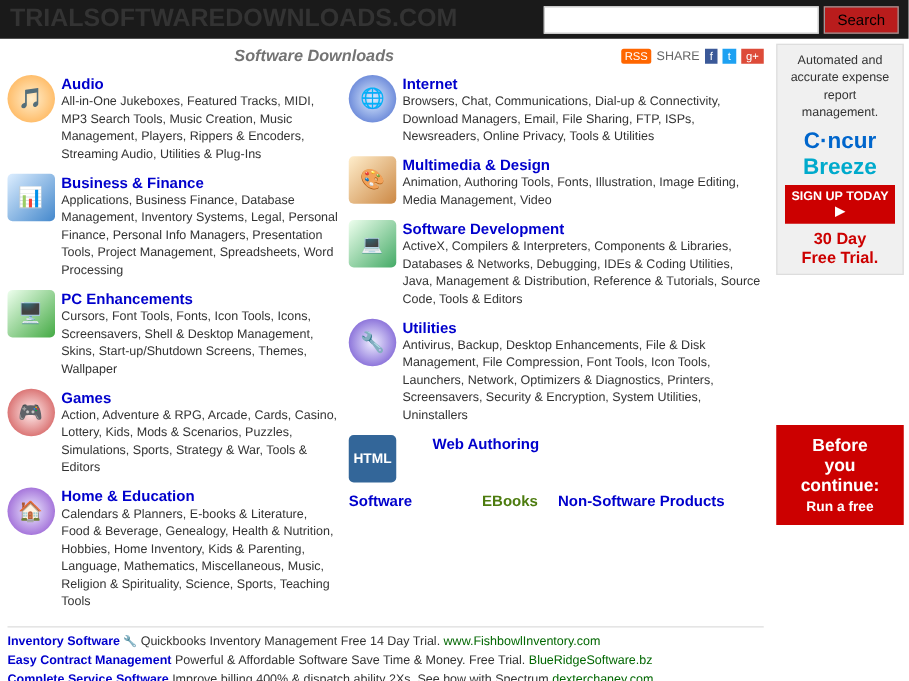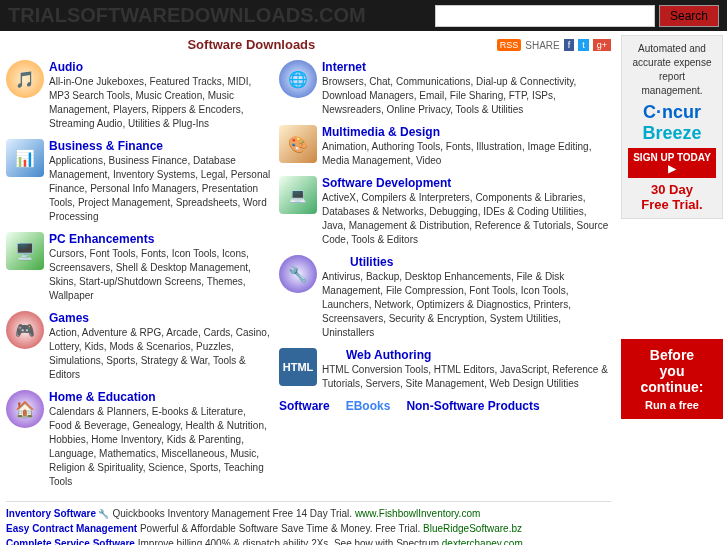--- a/index.html
+++ b/index.html
@@ -23,21 +23,21 @@
     <input type="text" id="search-input" style="width: 220px; height: 22px; padding: 2px 4px; font-size: 12px; border: 1px solid rgb(204, 204, 204);">
     <button id="search-btn" style="background:#b91c1c;border:1px solid #999;padding:2px 10px;height:22px;font-size:12px;cursor:pointer;">Search</button>
   </div>
 </div>
 
 <div style="display:flex;">
 
   <div style="flex:1;padding:6px 6px 0 6px;">
 
     <div style="display:flex;align-items:center;justify-content:space-between;margin-bottom:8px;">
-      <div style="flex:1;text-align:center;color:#7f1d1d;font-size:13px;font-weight:bold;">Software Downloads</div>
+      <div style="flex:1;text-align:center;color:#737373;font-size:13px;font-weight:bold;font-style:italic;">Software Downloads</div>
       <div style="display:flex;align-items:flex-end;gap:4px;font-size:10px;">
         <span style="background:#ff6600;color:#fff;font-size:9px;padding:1px 3px;border-radius:2px;">RSS</span>
         <span style="color:#666;">SHARE</span>
         <span style="background:#3b5998;color:#fff;font-size:9px;padding:1px 4px;cursor:pointer;">f</span>
         <span style="background:#1da1f2;color:#fff;font-size:9px;padding:1px 4px;cursor:pointer;">t</span>
         <span style="background:#dd4b39;color:#fff;font-size:9px;padding:1px 4px;cursor:pointer;">g+</span>
       </div>
     </div>
 
     <div style="display:flex;gap:8px;">
@@ -108,36 +108,35 @@
           <div style="width:38px;height:38px;border-radius:4px;background:linear-gradient(135deg,#eeffee,#44aa66);display:flex;align-items:center;justify-content:center;font-size:14px;flex-shrink:0;">💻</div>
           <div>
             <a href="#" style="font-size:12px;font-weight:bold;color:#0000cc;text-decoration:none;">Software Development</a>
             <div style="font-size:10px;color:#333;line-height:1.4;margin-top:1px;">ActiveX, Compilers &amp; Interpreters, Components &amp; Libraries, Databases &amp; Networks, Debugging, IDEs &amp; Coding Utilities, Java, Management &amp; Distribution, Reference &amp; Tutorials, Source Code, Tools &amp; Editors</div>
           </div>
         </div>
 
         <div style="display:flex;align-items:flex-start;gap:5px;margin-bottom:8px;">
           <div style="width:38px;height:38px;border-radius:50%;background:radial-gradient(circle,#eeeeff,#6644cc);display:flex;align-items:center;justify-content:center;font-size:16px;flex-shrink:0;">🔧</div>
           <div>
-            <a href="#" style="font-size:12px;font-weight:bold;color:#0000cc;text-decoration:none;margin-left:28px;">Utilities</a>
+            <a href="#" style="font-size:12px;font-weight:bold;color:#0000cc;text-decoration:none;">Utilities</a>
             <div style="font-size:10px;color:#333;line-height:1.4;margin-top:1px;">Antivirus, Backup, Desktop Enhancements, File &amp; Disk Management, File Compression, Font Tools, Icon Tools, Launchers, Network, Optimizers &amp; Diagnostics, Printers, Screensavers, Security &amp; Encryption, System Utilities, Uninstallers</div>
           </div>
         </div>
 
         <div style="display:flex;align-items:flex-start;gap:5px;margin-bottom:8px;">
           <div style="width:38px;height:38px;border-radius:4px;background:linear-gradient(135deg,#ddeeff,#4488aa);display:flex;align-items:center;justify-content:center;font-size:11px;font-weight:bold;color:#fff;background:#336699;flex-shrink:0;">HTML</div>
           <div>
             <a href="#" style="font-size:12px;font-weight:bold;color:#0000cc;text-decoration:none;margin-left:24px;">Web Authoring</a>
-            <div style="font-size:10px;color:#333;line-height:1.4;margin-top:1px;">HTML Conversion Tools, HTML Editors, JavaScript, Reference &amp; Tutorials, Servers, Site Management, Web Design Utilities</div>
           </div>
         </div>
 
         <div style="display:flex;gap:16px;margin-top:2px;">
           <a href="#" style="color:#0000cc;text-decoration:none;font-size:12px;font-weight:bold;">Software</a>
-          <a href="#" style="color:#3b82f6;text-decoration:none;font-size:12px;font-weight:bold;">EBooks</a>
+          <a href="#" style="color:#4d7c0f;text-decoration:none;font-size:12px;font-weight:bold;margin-left:40px;">EBooks</a>
           <a href="#" style="color:#0000cc;text-decoration:none;font-size:12px;font-weight:bold;">Non-Software Products</a>
         </div>
 
       </div>
     </div>
 
     <div style="border-top:1px solid #ddd;padding:6px 0;margin-top:4px;">
       <div style="margin-bottom:4px;font-size:10px;">
         <a href="#" style="color:#0000cc;font-weight:bold;text-decoration:none;">Inventory Software</a>
         <span style="color:#555;font-size:9px;"> 🔧 </span>

